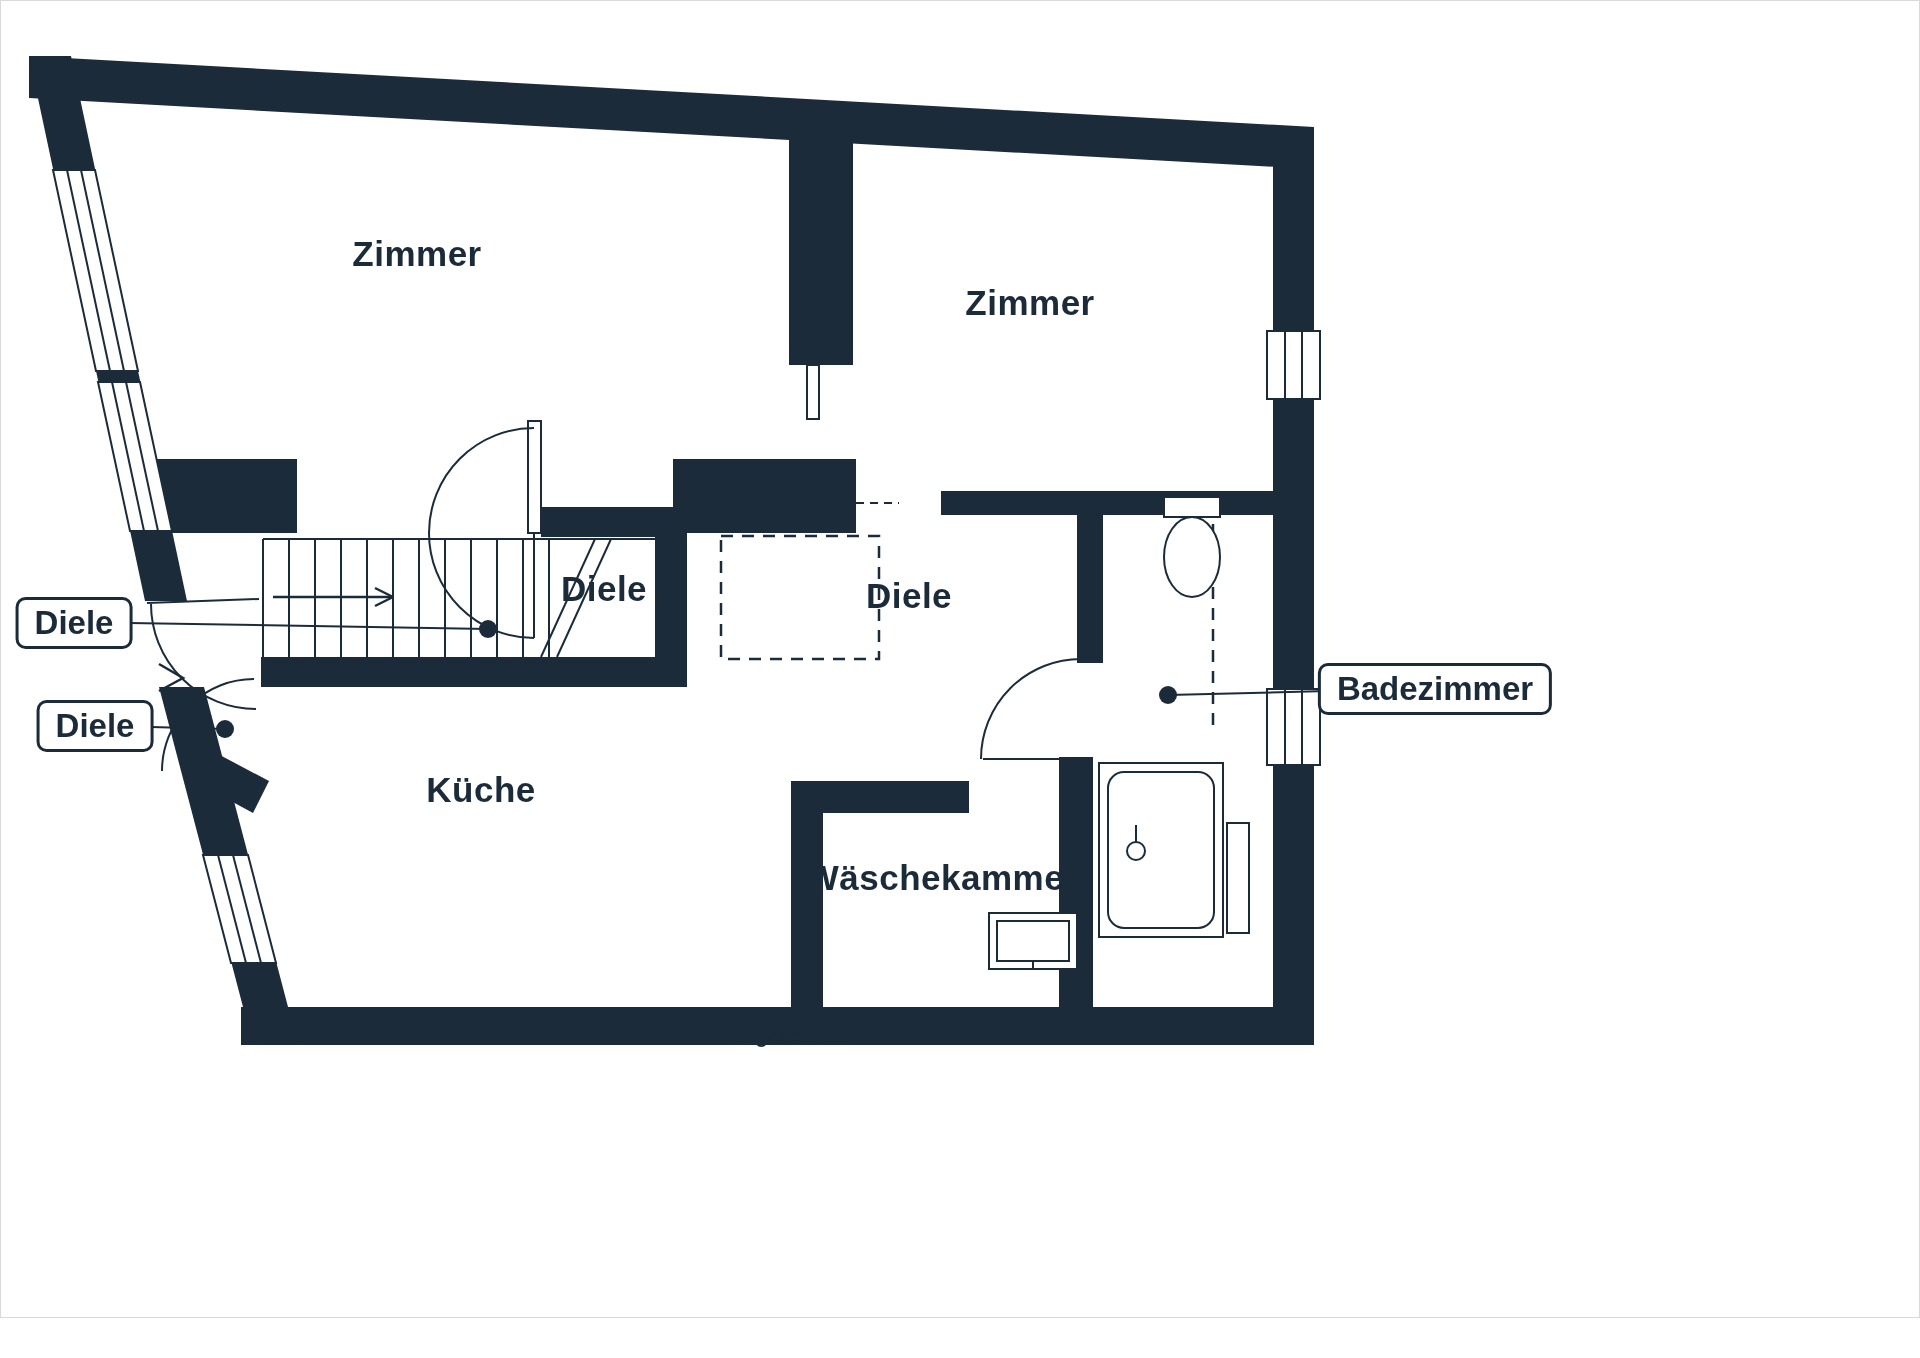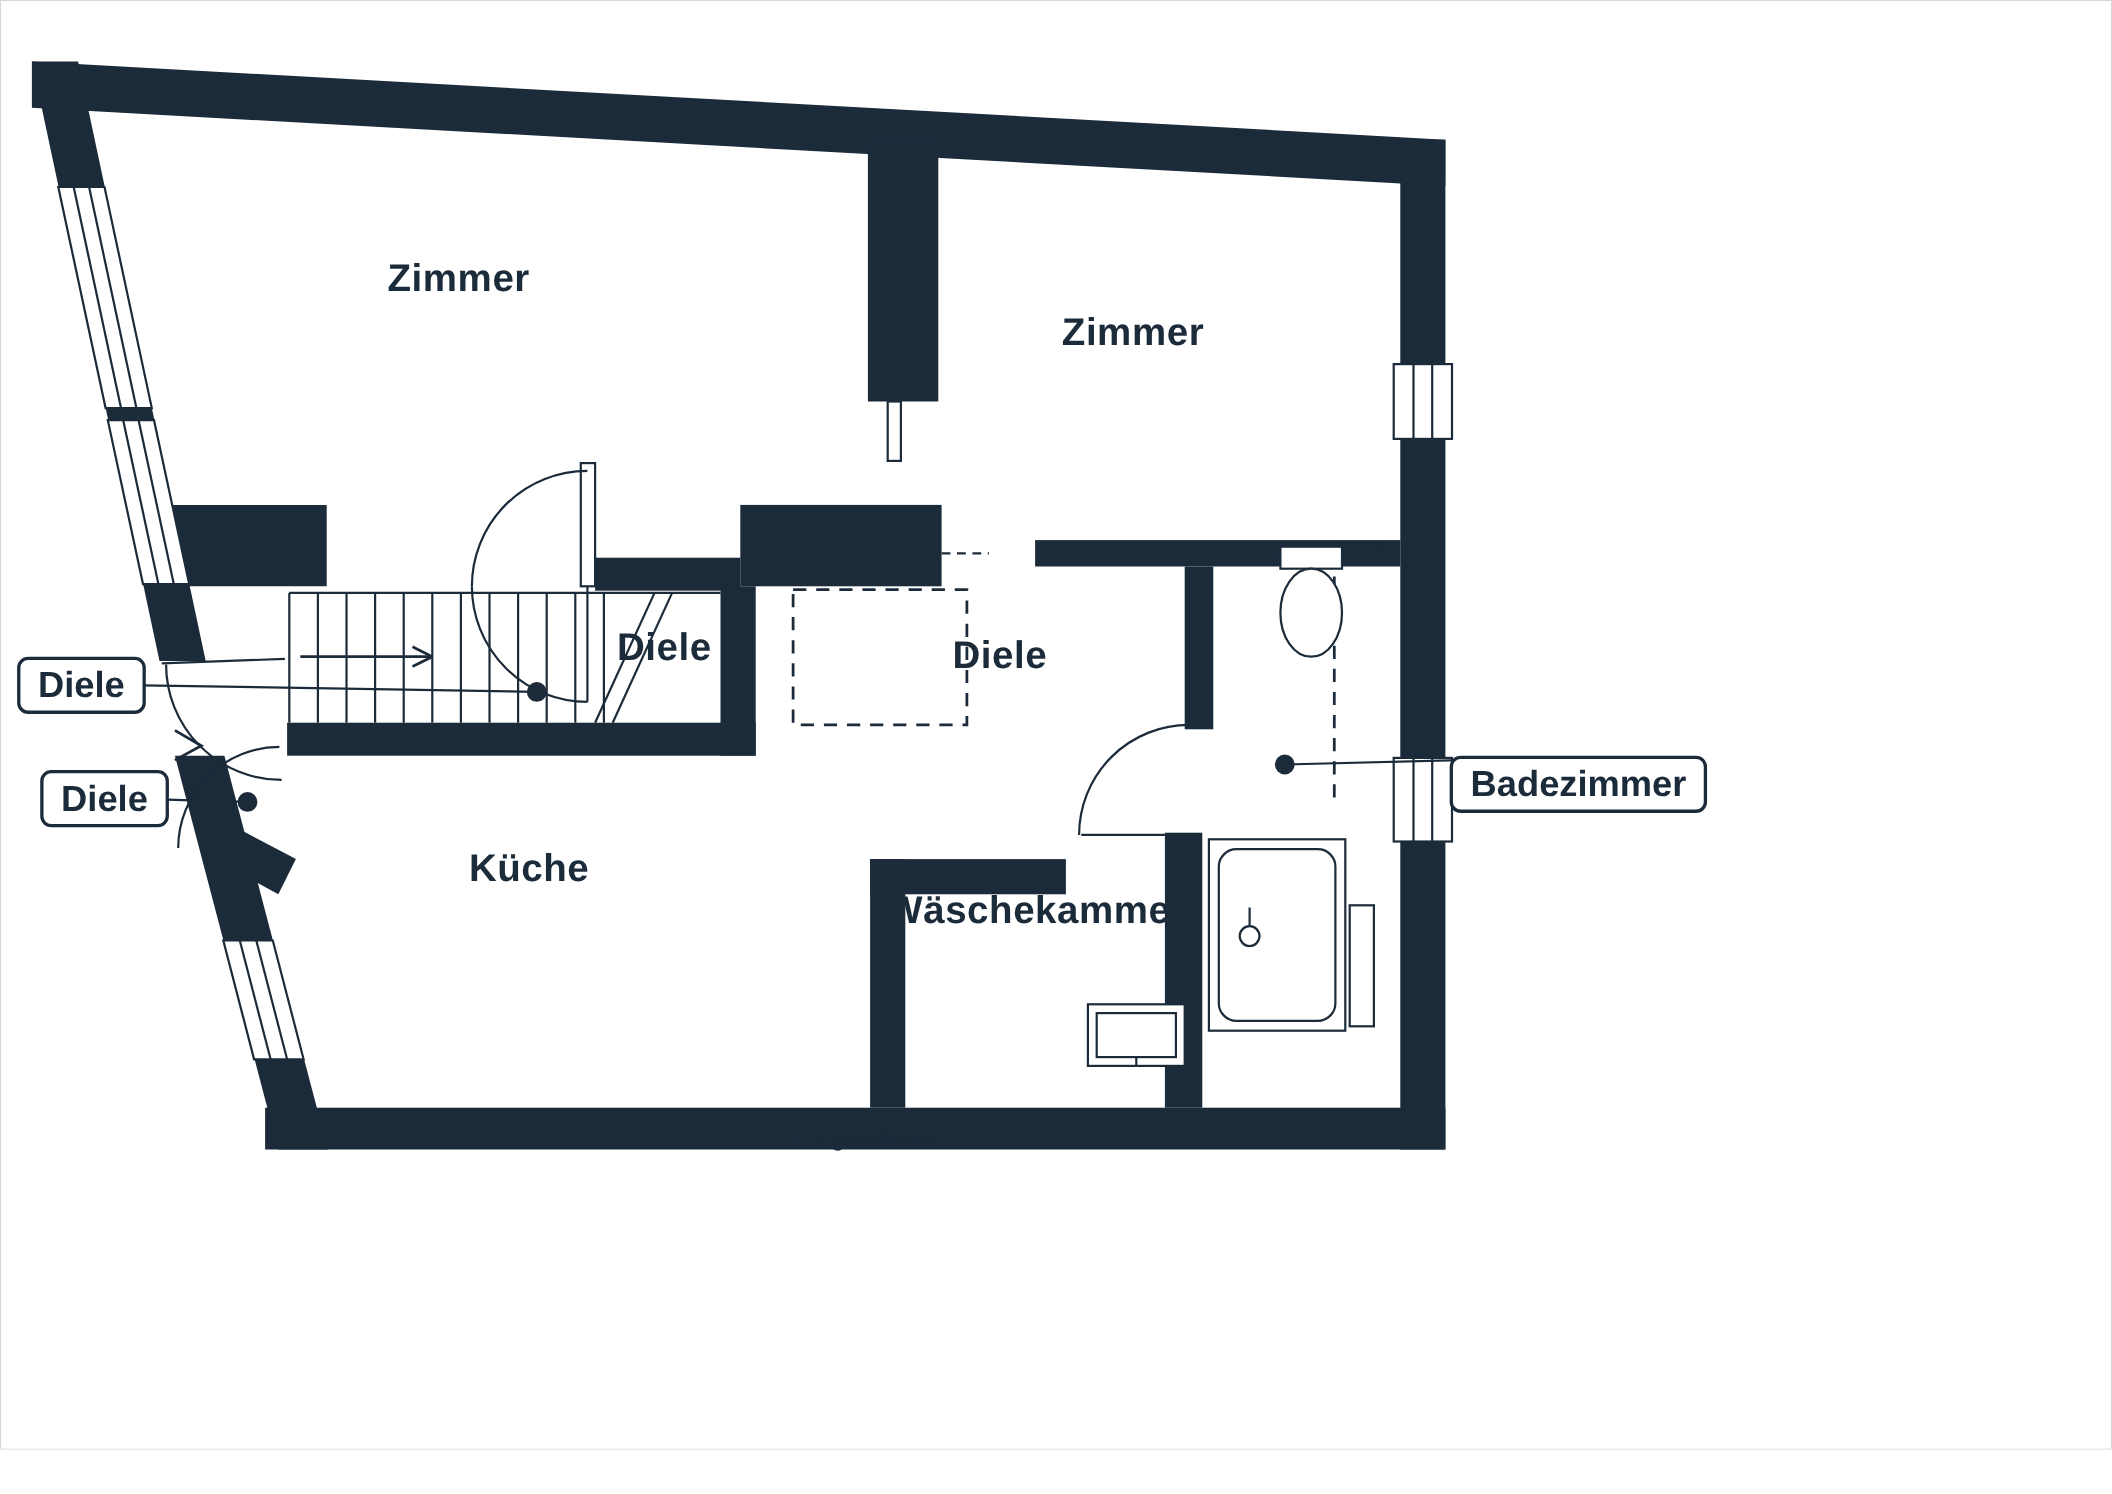--- a/index.html
+++ b/index.html
@@ -182,21 +182,21 @@
         <circle class="dot" cx="1167" cy="694" r="9"></circle>
       </g>
     </g>
   </svg>
 
   <div class="room-label" style="left:416px; top:253px;">Zimmer</div>
   <div class="room-label" style="left:1029px; top:302px;">Zimmer</div>
   <div class="room-label" style="left:603px; top:588px;">Diele</div>
   <div class="room-label" style="left:908px; top:595px;">Diele</div>
   <div class="room-label" style="left:480px; top:789px;">Küche</div>
-  <div class="room-label" style="left:941px; top:827px;">Wäschekammer</div>
+  <div class="room-label" style="left:941px; top:877px;">Wäschekammer</div>
 
   <div class="callout" style="left:73px; top:622px;">Diele</div>
   <div class="callout" style="left:94px; top:725px;">Diele</div>
-  <div class="callout" style="left:1434px; top:712px;">Badezimmer</div>
+  <div class="callout" style="left:1434px; top:688px;">Badezimmer</div>
 
   <div class="floor-label" style="left:784px; top:1035px;">Erdgeschoss</div>
 
 </div>
 
 </body></html>

